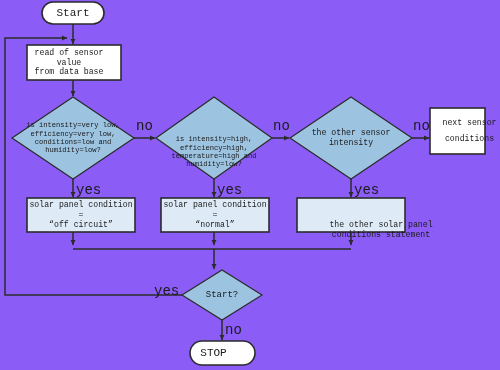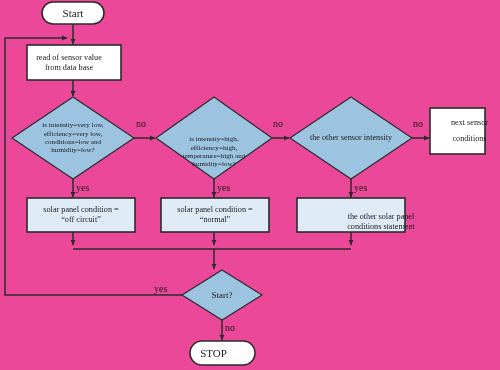--- a/index.html
+++ b/index.html
@@ -4,22 +4,22 @@
 <style>
   html, body {
     margin: 0;
     padding: 0;
     background: #ffffff;
   }
   #canvas {
     position: relative;
     width: 500px;
     height: 370px;
-    background: #ec4899;
-    font-family: Liberation Serif, serif;
+    background: #8b5cf6;
+    font-family: Liberation Mono, monospace;
     overflow: hidden;
   }
   #flow-svg {
     position: absolute;
     left: 0;
     top: 0;
     width: 500px;
     height: 370px;
   }
   .node-label {
@@ -33,21 +33,21 @@
     line-height: 1.18;
     white-space: pre-line;
   }
   .terminal-label { font-size: 11px; }
   .process-label  { font-size: 8.2px; }
   .decision-label { font-size: 7.1px; }
   .decision-label-wide { font-size: 8.2px; }
   .repeat-label   { font-size: 9px; }
   .edge-label {
     position: absolute;
-    font-size: 10px;
+    font-size: 14px;
     color: #1a1a1a;
     pointer-events: none;
     white-space: nowrap;
   }
 </style>
 </head>
 <body>
 
 <div id="canvas">
 
@@ -130,21 +130,21 @@
 
   <div class="node-label process-label" style="left:430px; top:108px; width:79px; height:46px; line-height:1.9;">next sensor
 conditions</div>
 
   <div class="node-label process-label" style="left:27px; top:198px; width:108px; height:34px;">solar panel condition =
 “off circuit”</div>
 
   <div class="node-label process-label" style="left:161px; top:198px; width:108px; height:34px;">solar panel condition =
 “normal”</div>
 
-  <div class="node-label process-label" style="left:297px; top:198px; width:108px; height:48px;padding-left:30px;">the other solar panel
+  <div class="node-label process-label" style="left:297px; top:206px; width:108px; height:48px;padding-left:30px;">the other solar panel
 conditions statement</div>
 
   <div class="node-label repeat-label" style="left:192px; top:283px; width:60px; height:24px;">Start?</div>
 
   <div class="node-label terminal-label" style="left:190px; top:341px; width:47px; height:24px;border-radius:9px;">STOP</div>
 
   <div class="edge-label" style="left:136px; top:118px;">no</div>
 
   <div class="edge-label" style="left:273px; top:118px;">no</div>
 

